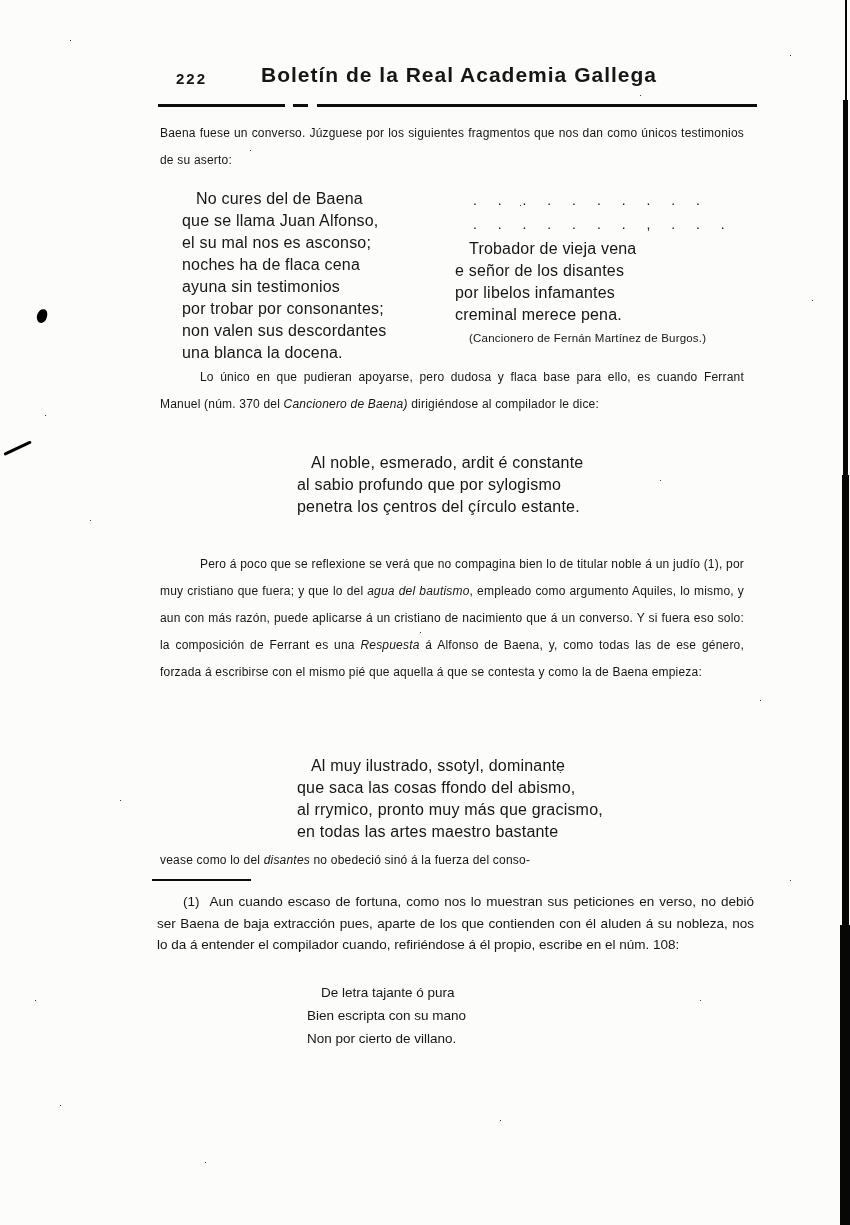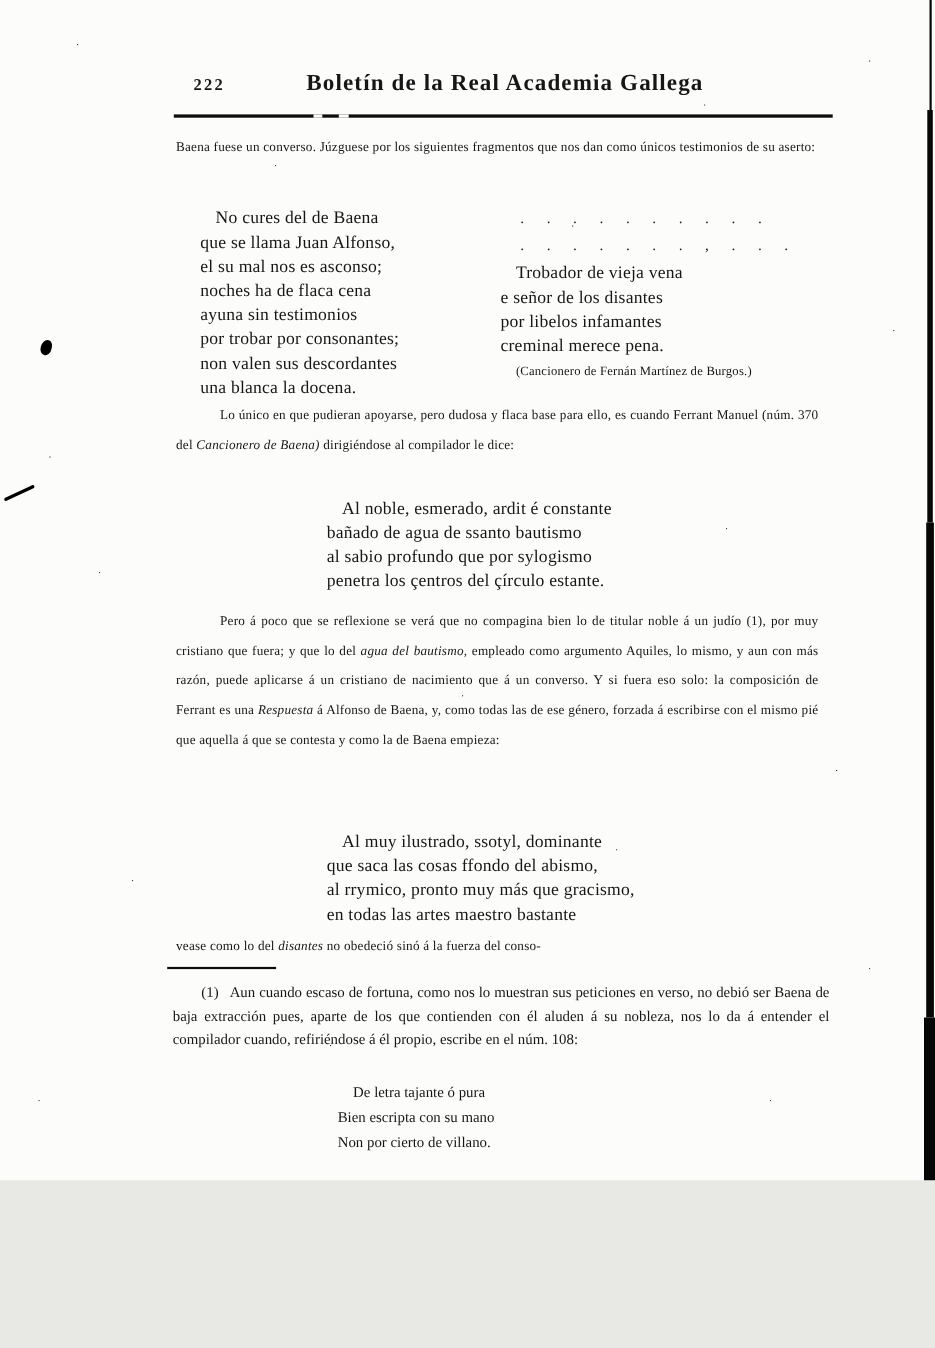--- a/index.html
+++ b/index.html
@@ -1,20 +1,20 @@
 <!DOCTYPE html>
 <html><head>
 <meta charset="utf-8">
 <style>
   html,body { margin:0; padding:0; }
   body { background:#e8e8e4; }
   .page {
-    position:relative; width:850px; height:1073px;
+    position:relative; width:850px; height:1225px;
     background:#fcfcfa; overflow:hidden;
-    font-family:Liberation Serif, serif; color:#161616;
+    font-family:Liberation Sans, sans-serif; color:#161616;
   }
   .abs { position:absolute; }
 
   
   .pagenum { left:176px; top:70px; font-size:15px; font-weight:bold; letter-spacing:2px; }
   .jtitle  { left:160px; top:63px; width:598px; text-align:center;
              font-size:21px; font-weight:bold; letter-spacing:1px; }
   .hrule   { left:158px; top:104px; width:599px; height:3px; background:#0d0d0d; }
   .hrule .gap { position:absolute; top:0; height:3px; background:#fcfcfa; }
   .g1 { left:127px; width:8px; } .g2 { left:150px; width:9px; }
@@ -85,21 +85,20 @@
         <div>por libelos infamantes</div>
         <div>creminal merece pena.</div>
       </div>
     <div class="attrib">(Cancionero de Fernán Martínez de Burgos.)</div>
   </div>
 
   <div class="abs para indent" style="top:364px;"><span class="">Lo único en que pudieran apoyarse, pero dudosa y flaca base para ello, es cuando Ferrant Manuel (núm. 370 del </span><span class="it">Cancionero de Baena)</span><span class=""> dirigiéndose al compilador le dice:</span></div>
 
   <div class="abs verse verse-lines" style="left:297px; top:452px; width:330px;">
       <div>Al noble, esmerado, ardit é constante</div>
-      <div>bañado de agua de ssanto bautismo</div>
       <div>al sabio profundo que por sylogismo</div>
       <div>penetra los çentros del çírculo estante.</div>
     </div>
 
   <div class="abs para indent" style="top:551px;"><span class="">Pero á poco que se reflexione se verá que no compagina bien lo de titular noble á un judío (1), por muy cristiano que fuera; y que lo del </span><span class="it">agua del bautismo</span><span class="">, empleado como argumento Aquiles, lo mismo, y aun con más razón, puede aplicarse á un cristiano de nacimiento que á un converso. Y si fuera eso solo: la composición de Ferrant es una </span><span class="it">Respuesta</span><span class=""> á Alfonso de Baena, y, como todas las de ese género, forzada á escribirse con el mismo pié que aquella á que se contesta y como la de Baena empieza:</span></div>
 
   <div class="abs verse verse-lines" style="left:297px; top:755px; width:330px;">
       <div>Al muy ilustrado, ssotyl, dominante</div>
       <div>que saca las cosas ffondo del abismo,</div>
       <div>al rrymico, pronto muy más que gracismo,</div>

